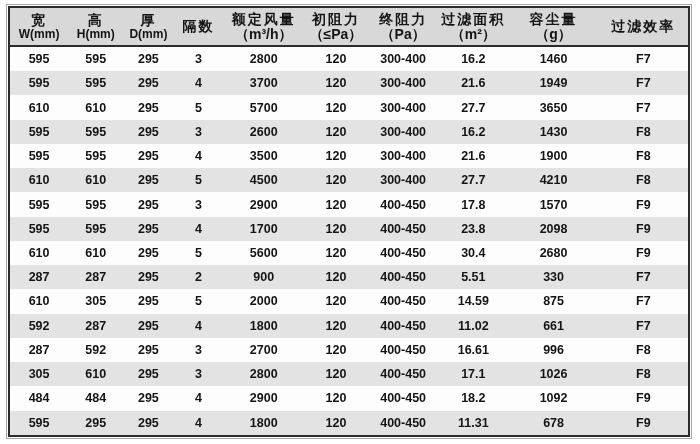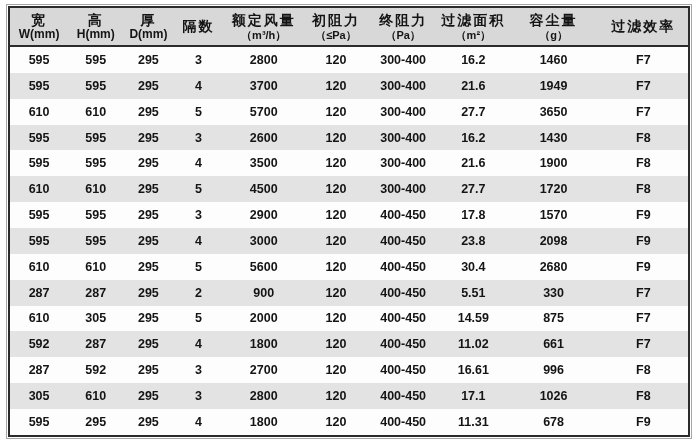--- a/index.html
+++ b/index.html
@@ -34,21 +34,21 @@
     vertical-align: middle;
     text-align: center;
   }
   .h-title {
     font-size: 14px;
     letter-spacing: 2px;
     line-height: 1.15;
     white-space: nowrap;
   }
   .h-sub {
-    font-size: 11px;
+    font-size: 14px;
     font-weight: bold;
     letter-spacing: 0;
     line-height: 1.1;
     white-space: nowrap;
   }
   .h-sub.small { font-size: 12px; }
   tbody td {
     height: 24px;
     padding: 0;
     text-align: center;
@@ -183,41 +183,41 @@
         </tr>
         <tr>
           <td>610</td>
           <td>610</td>
           <td>295</td>
           <td>5</td>
           <td>4500</td>
           <td>120</td>
           <td>300-400</td>
           <td>27.7</td>
-          <td>1720</td>
+          <td>4210</td>
           <td>F8</td>
         </tr>
         <tr>
           <td>595</td>
           <td>595</td>
           <td>295</td>
           <td>3</td>
           <td>2900</td>
           <td>120</td>
           <td>400-450</td>
           <td>17.8</td>
           <td>1570</td>
           <td>F9</td>
         </tr>
         <tr>
           <td>595</td>
           <td>595</td>
           <td>295</td>
           <td>4</td>
-          <td>3000</td>
+          <td>1700</td>
           <td>120</td>
           <td>400-450</td>
           <td>23.8</td>
           <td>2098</td>
           <td>F9</td>
         </tr>
         <tr>
           <td>610</td>
           <td>610</td>
           <td>295</td>
@@ -281,20 +281,32 @@
           <td>305</td>
           <td>610</td>
           <td>295</td>
           <td>3</td>
           <td>2800</td>
           <td>120</td>
           <td>400-450</td>
           <td>17.1</td>
           <td>1026</td>
           <td>F8</td>
+        </tr>
+        <tr>
+          <td>484</td>
+          <td>484</td>
+          <td>295</td>
+          <td>4</td>
+          <td>2900</td>
+          <td>120</td>
+          <td>400-450</td>
+          <td>18.2</td>
+          <td>1092</td>
+          <td>F9</td>
         </tr>
         <tr>
           <td>595</td>
           <td>295</td>
           <td>295</td>
           <td>4</td>
           <td>1800</td>
           <td>120</td>
           <td>400-450</td>
           <td>11.31</td>

